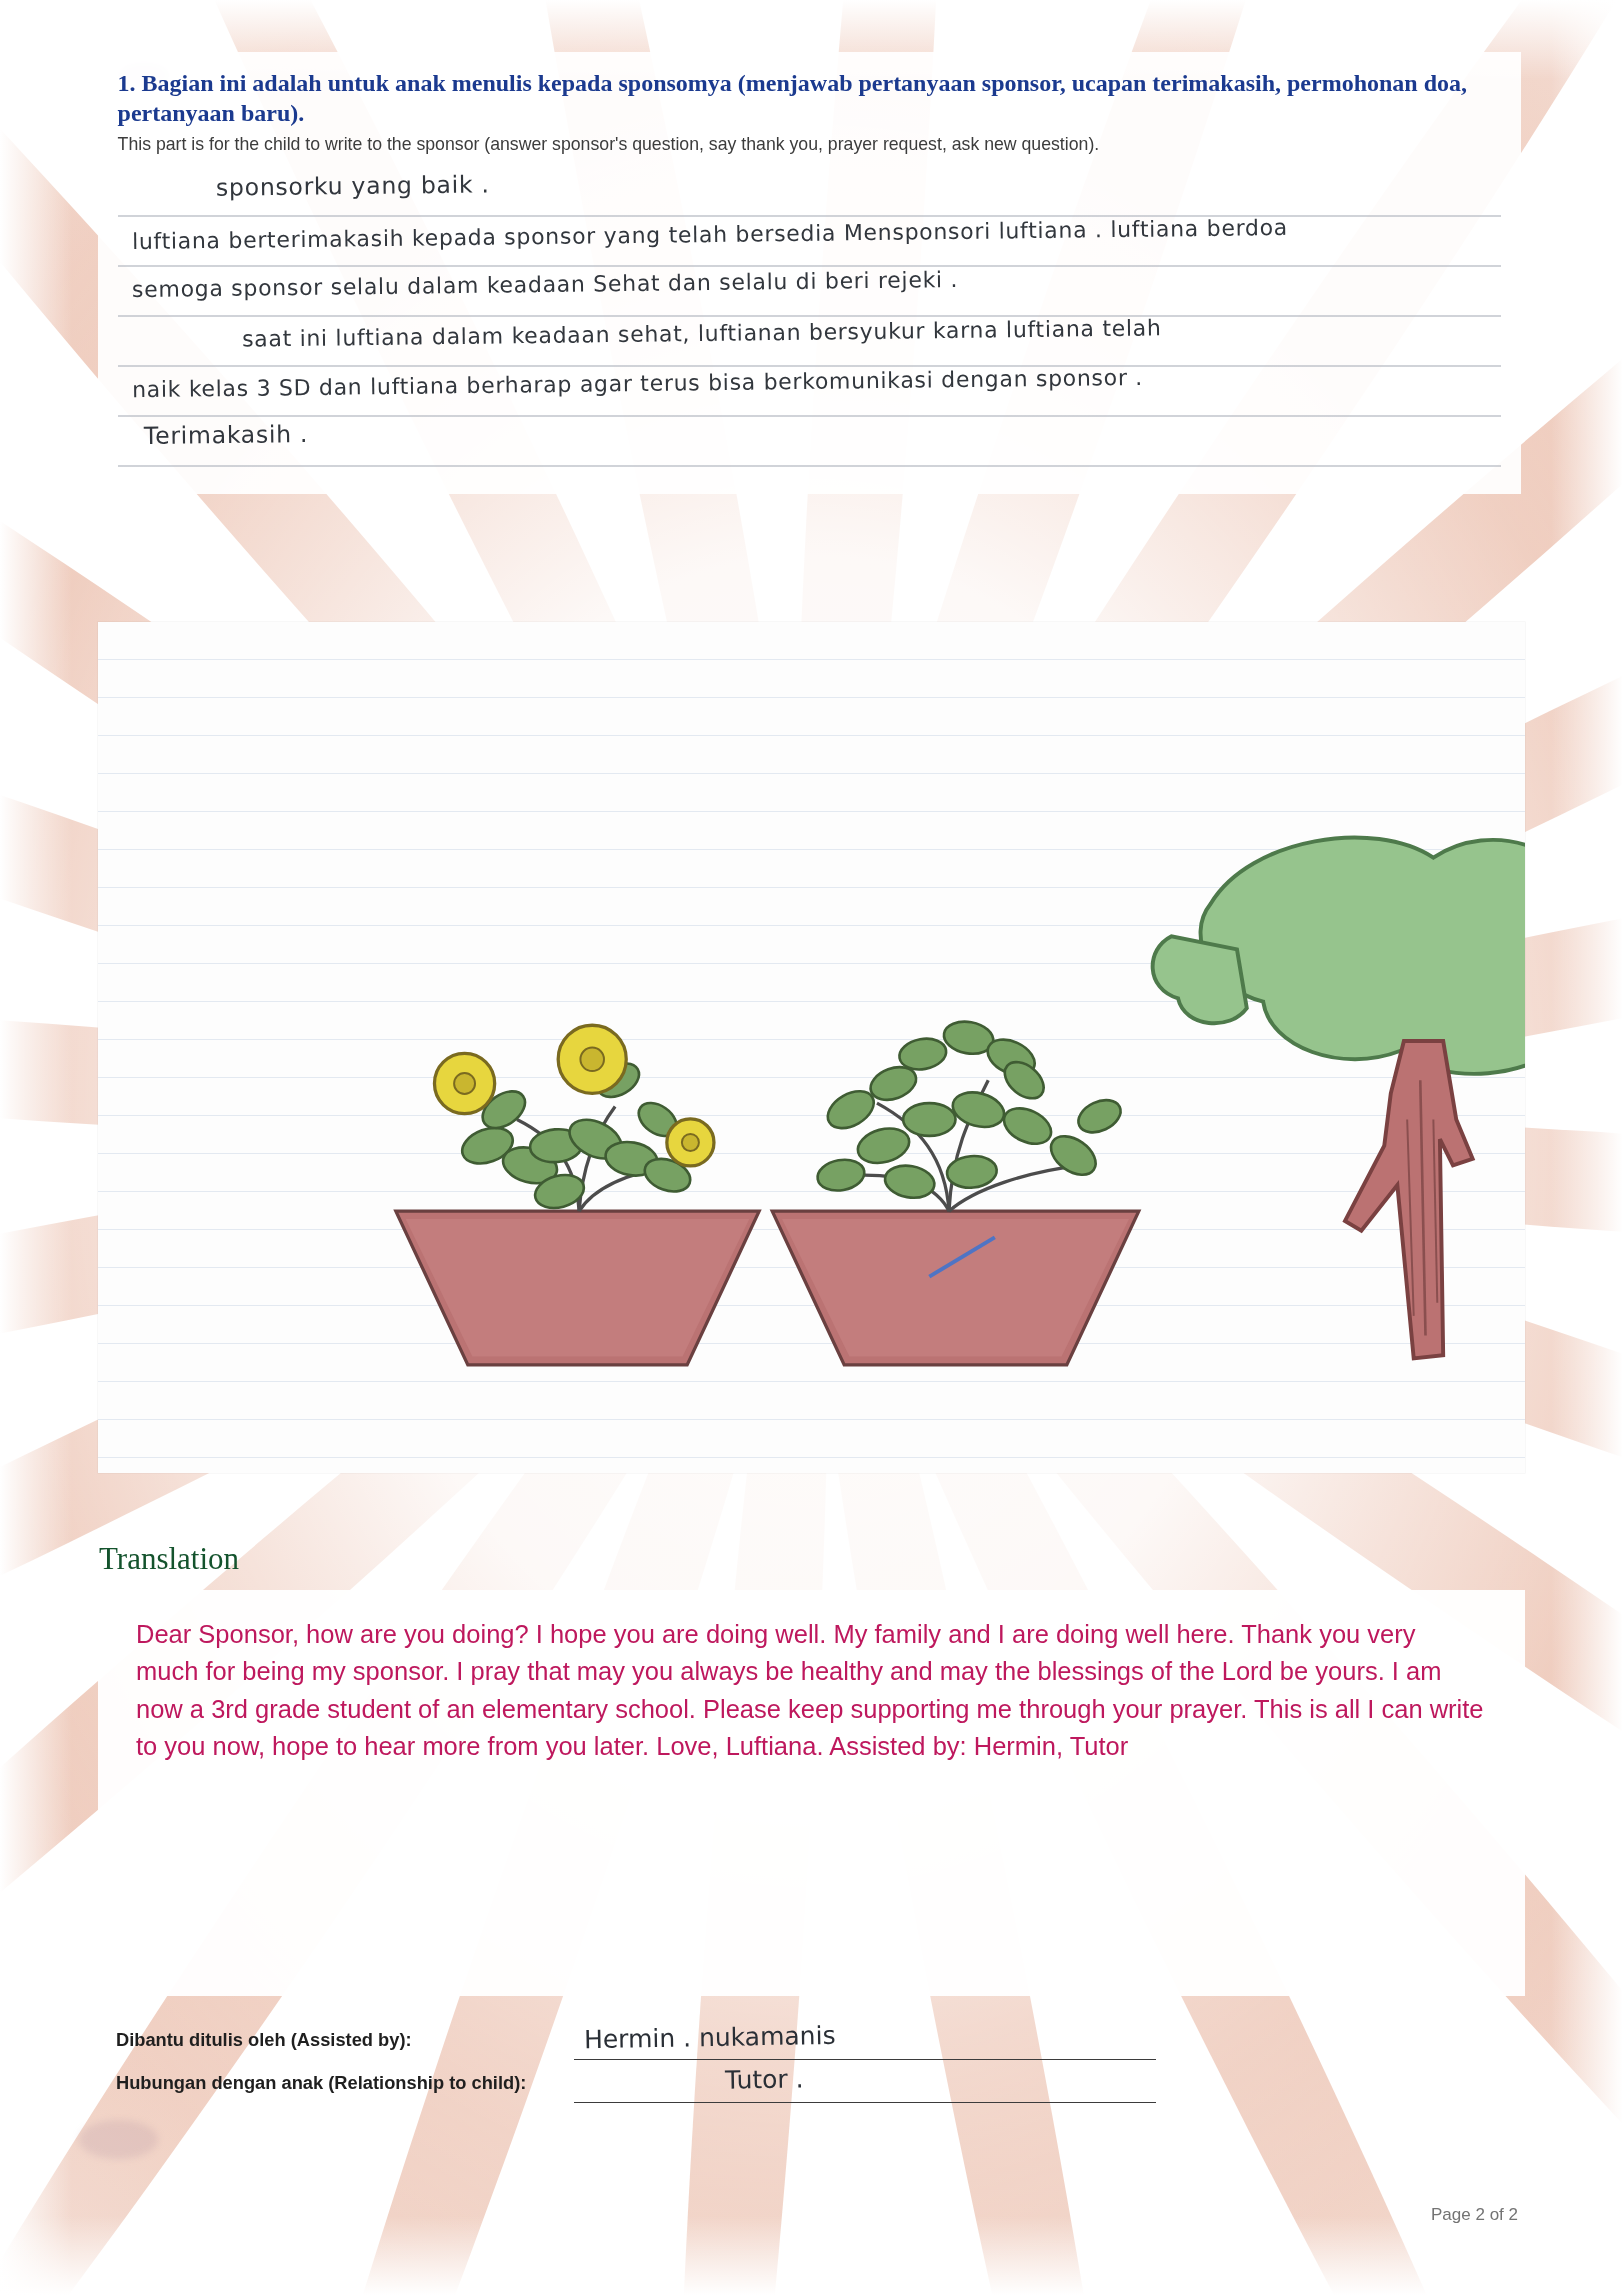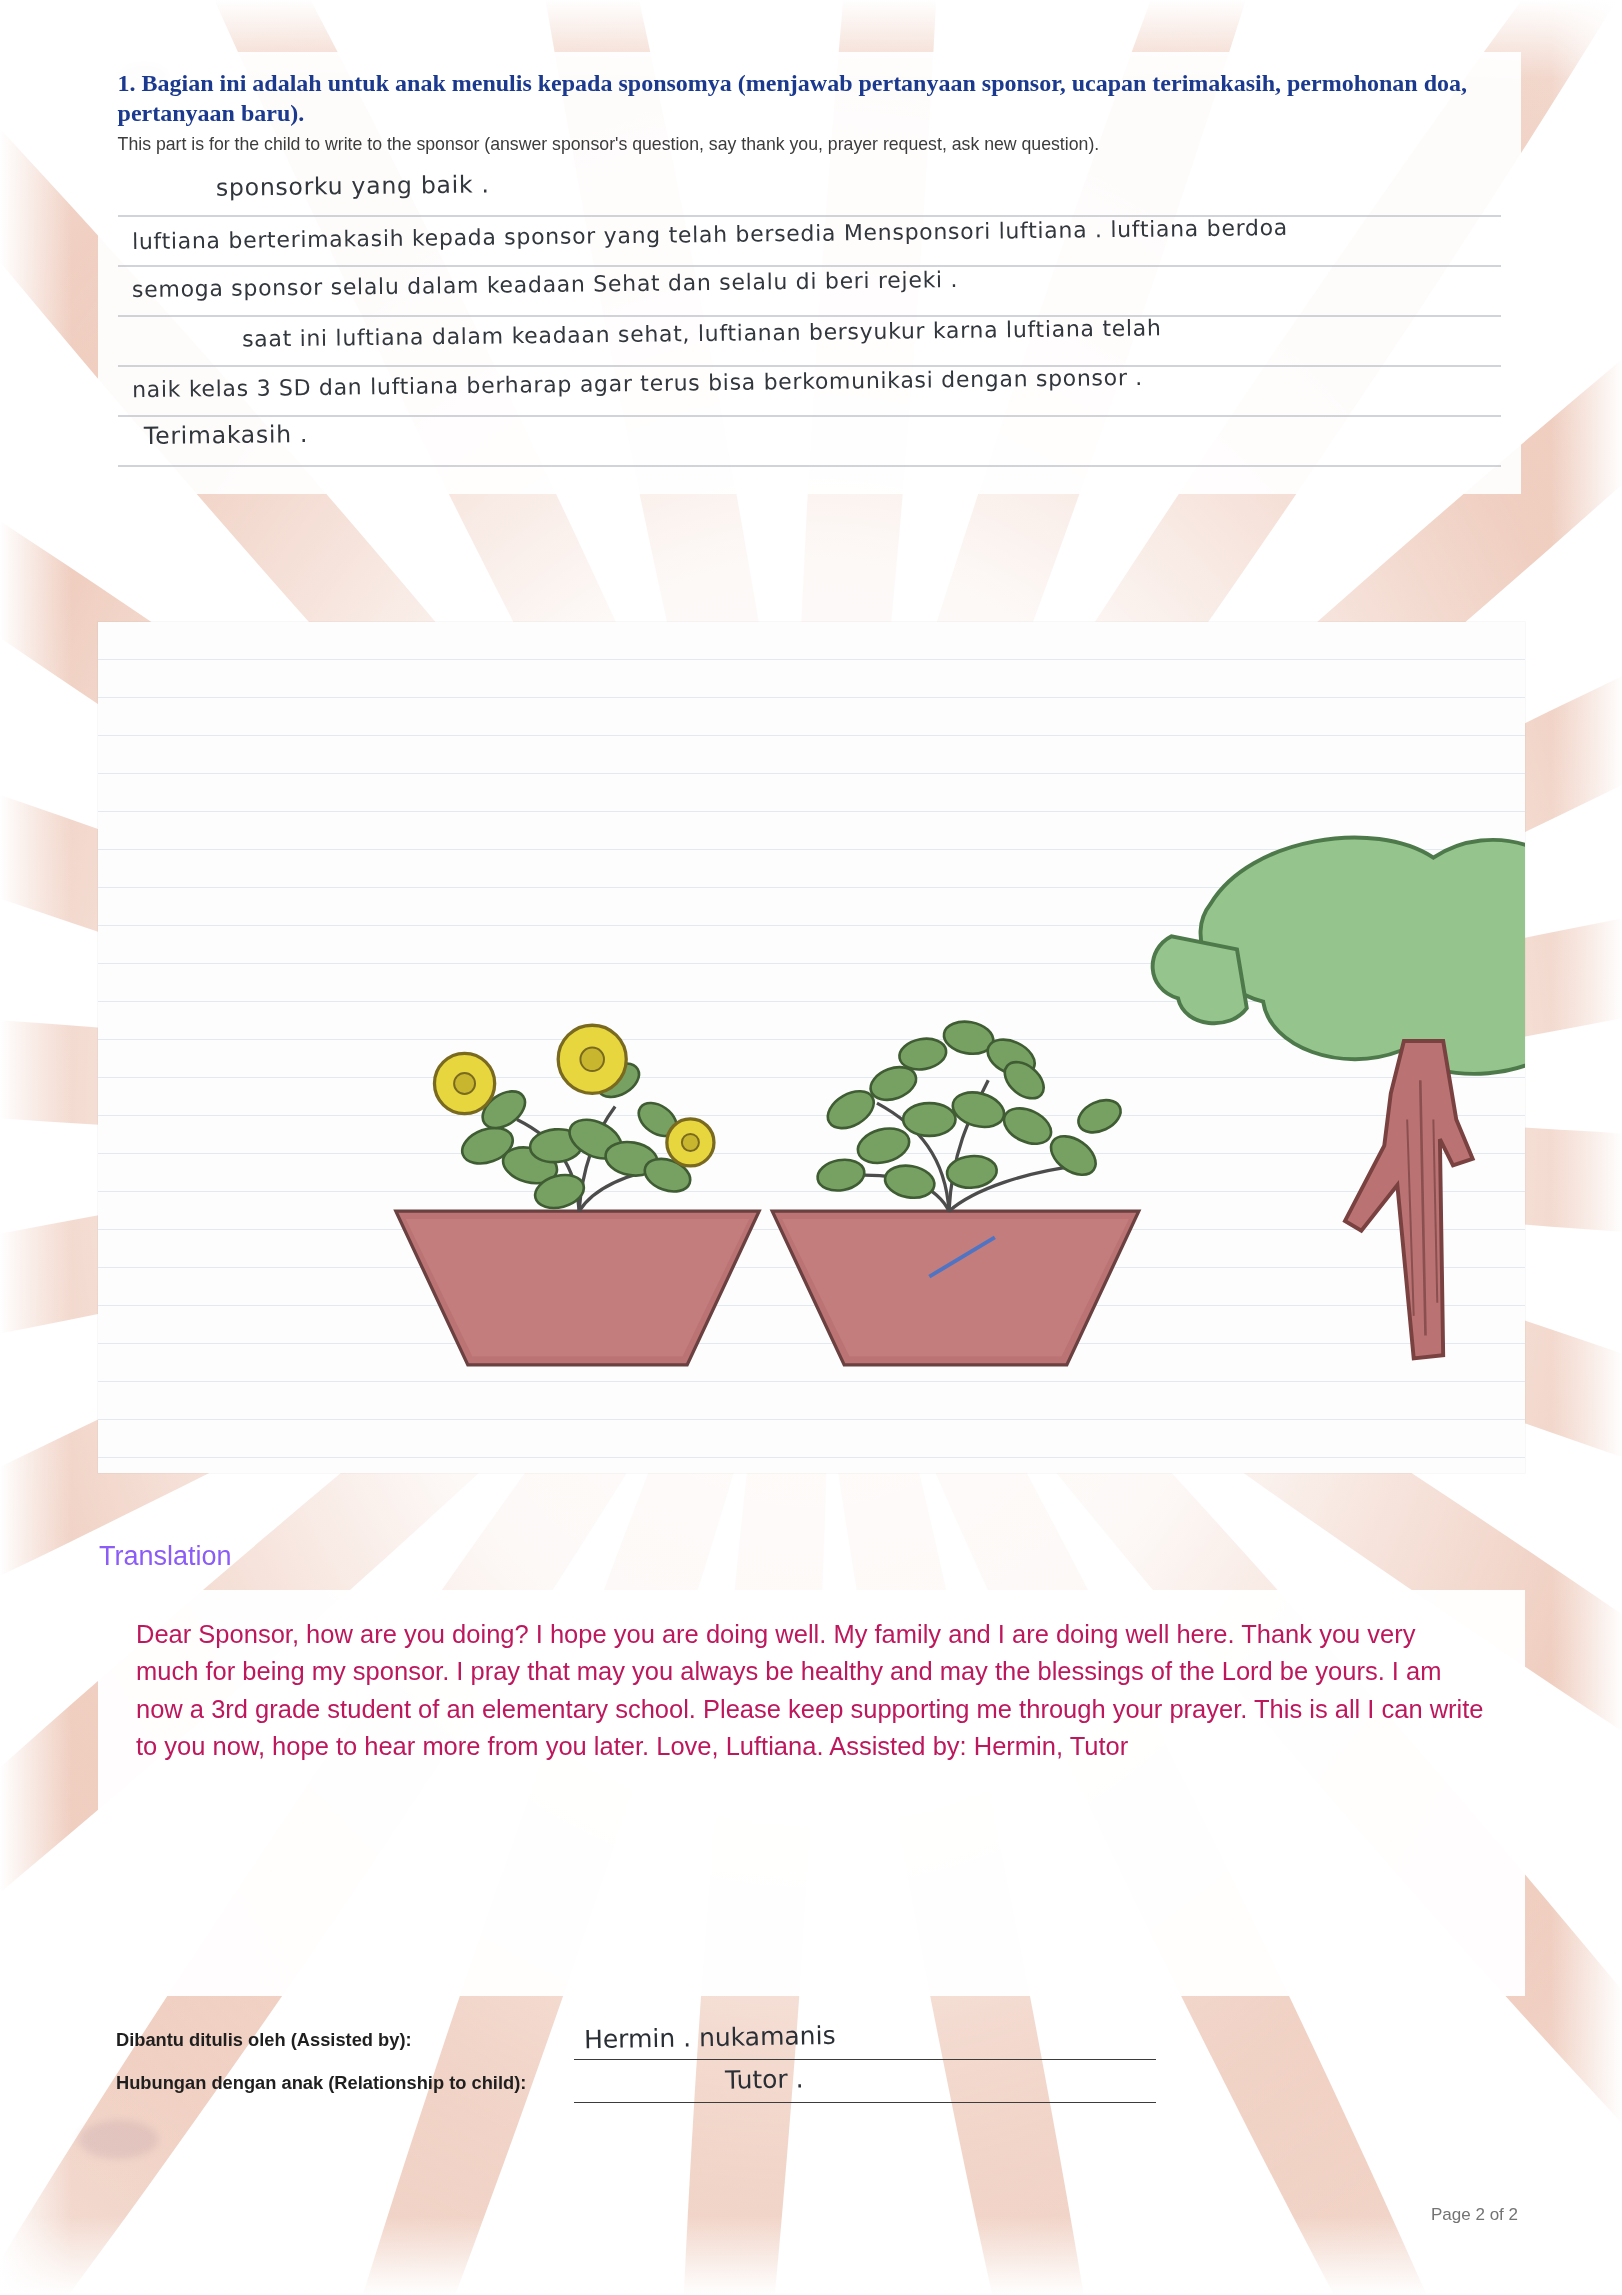--- a/index.html
+++ b/index.html
@@ -141,22 +141,23 @@
       rgba(185,200,222,0.38) 38px
     );
   }
   .drawing-svg { position:absolute; left:0; top:0; }
 
   
   .translation-label {
     position: absolute;
     left: 99px;
     top: 1541px;
-    font-size: 27px;
-    color: #8b5cf6;
+    font-size: 31px;
+    color: #14532d;
+    font-family: Liberation Serif, serif;
   }
   .translation-card {
     position: absolute;
     left: 98px;
     top: 1590px;
     width: 1427px;
     height: 406px;
     background: rgba(255,255,255,0.96);
   }
   .translation-text {

